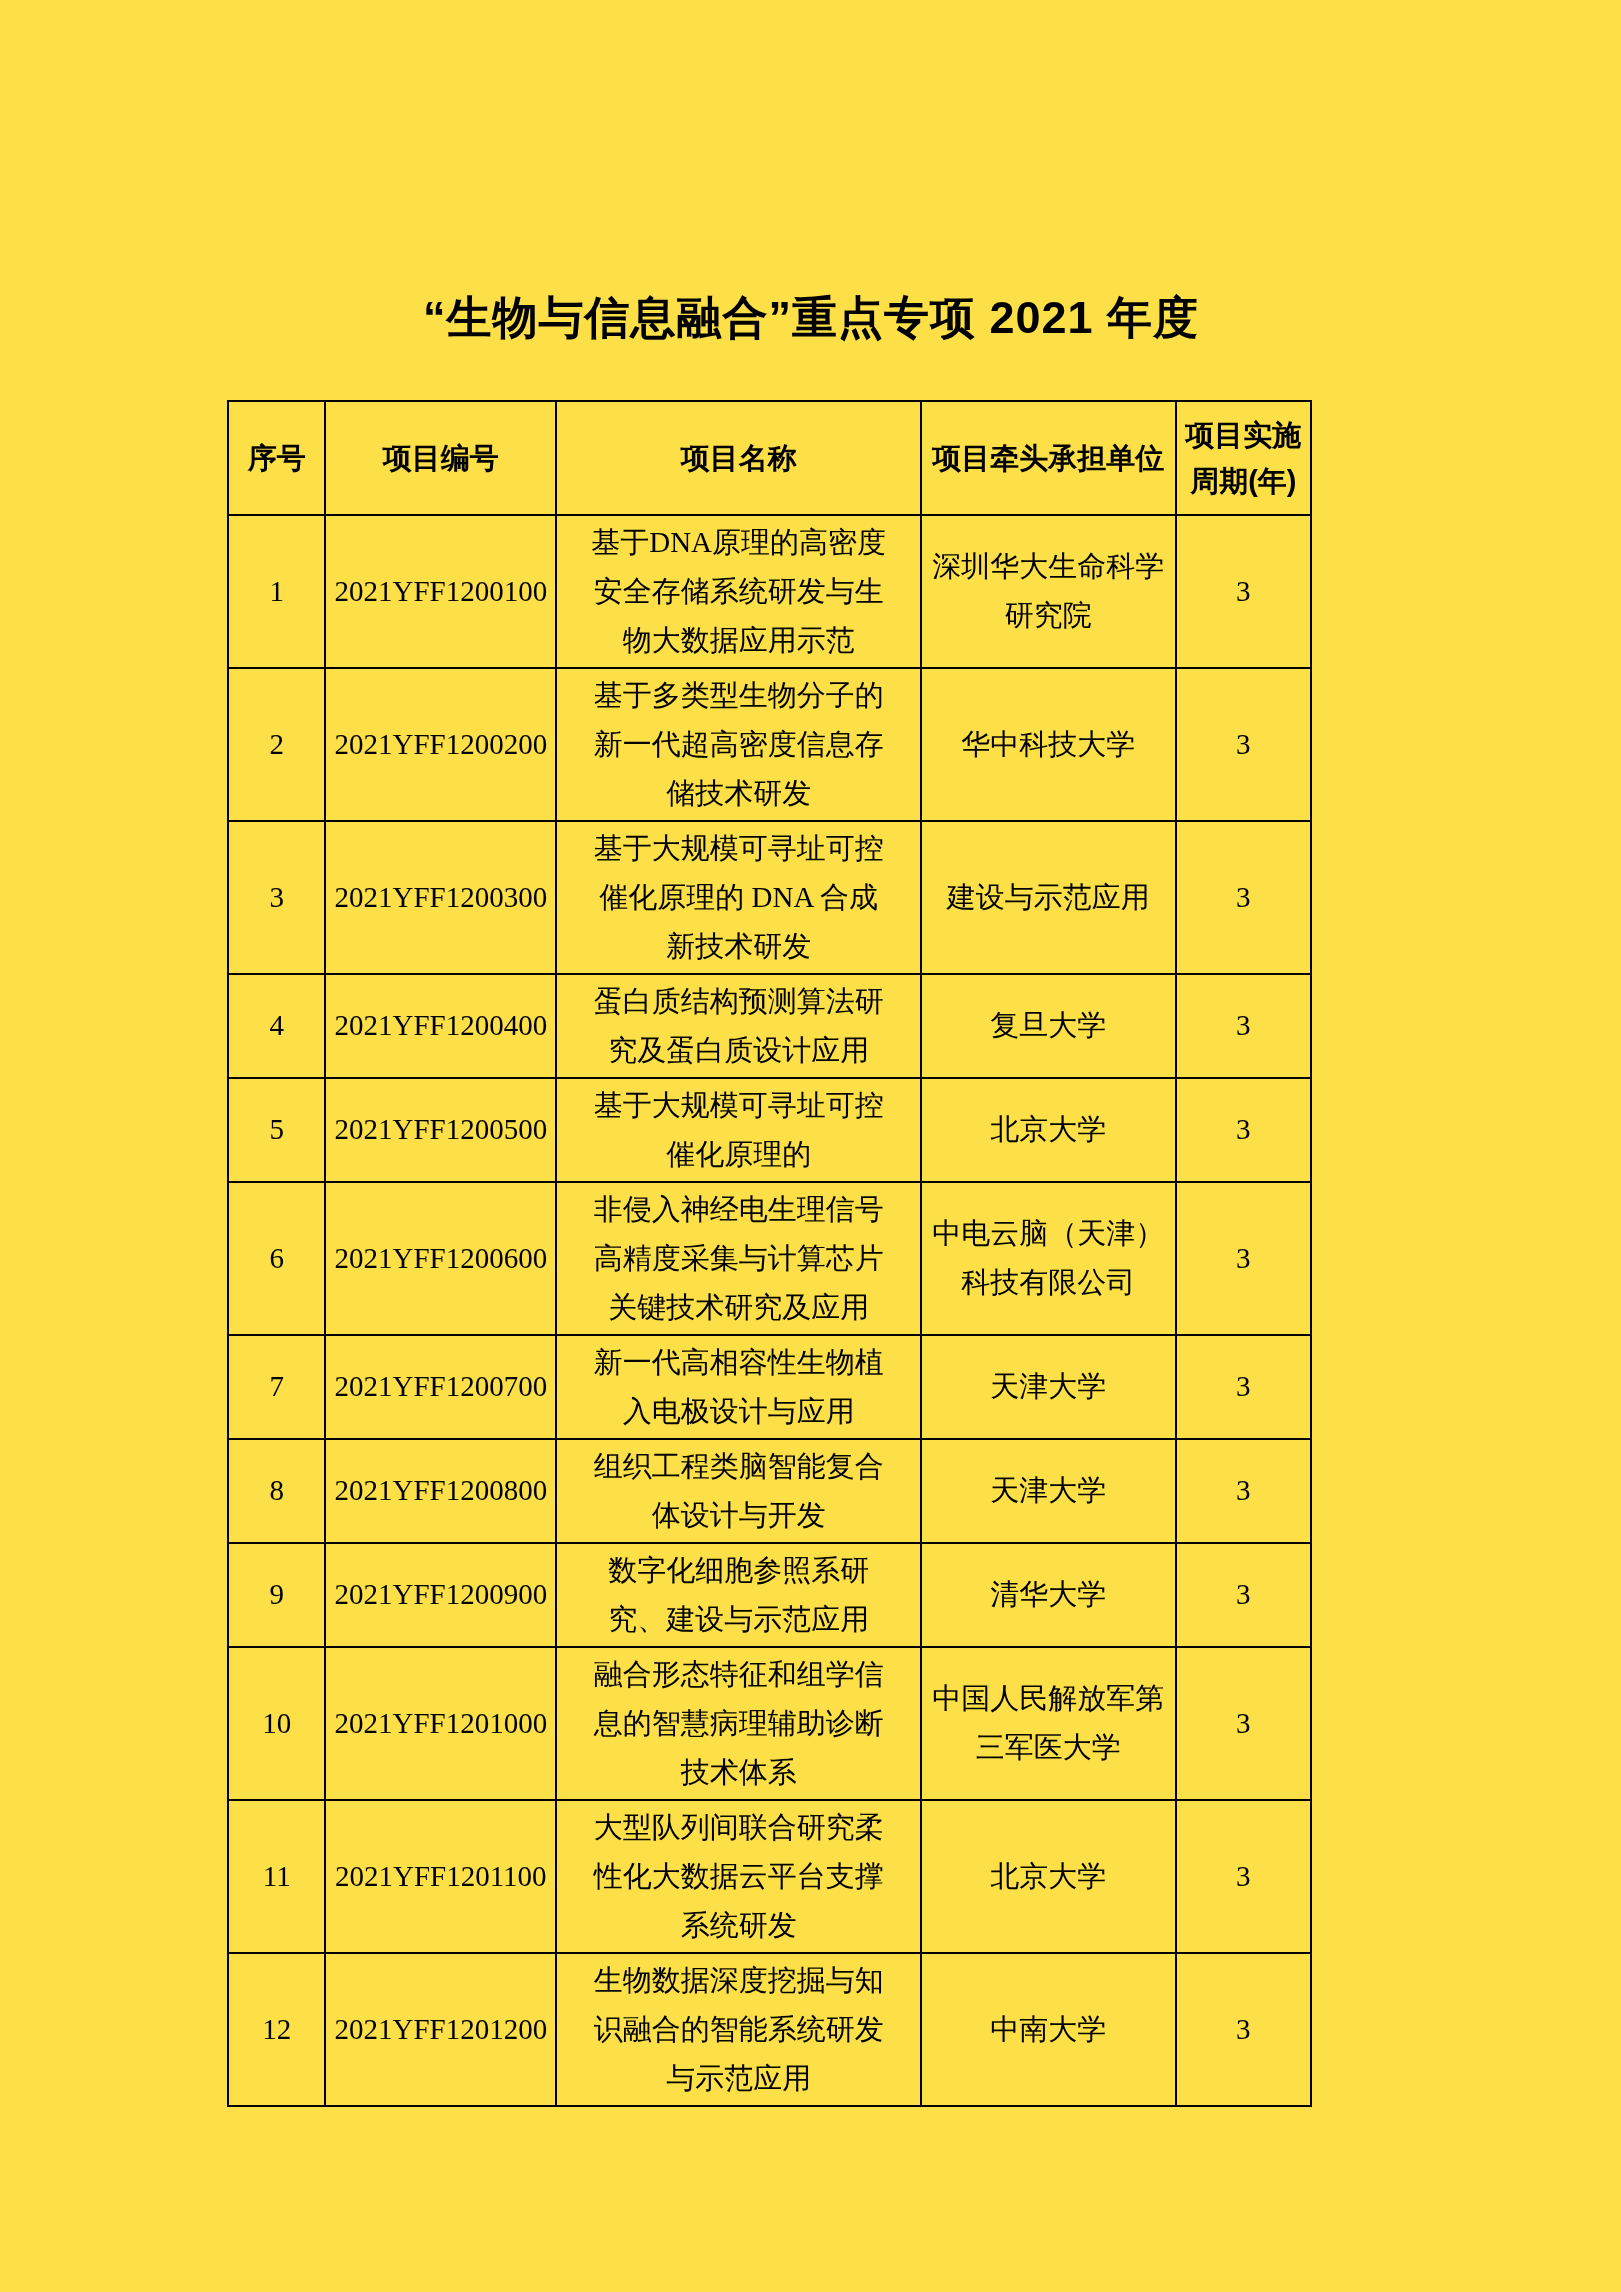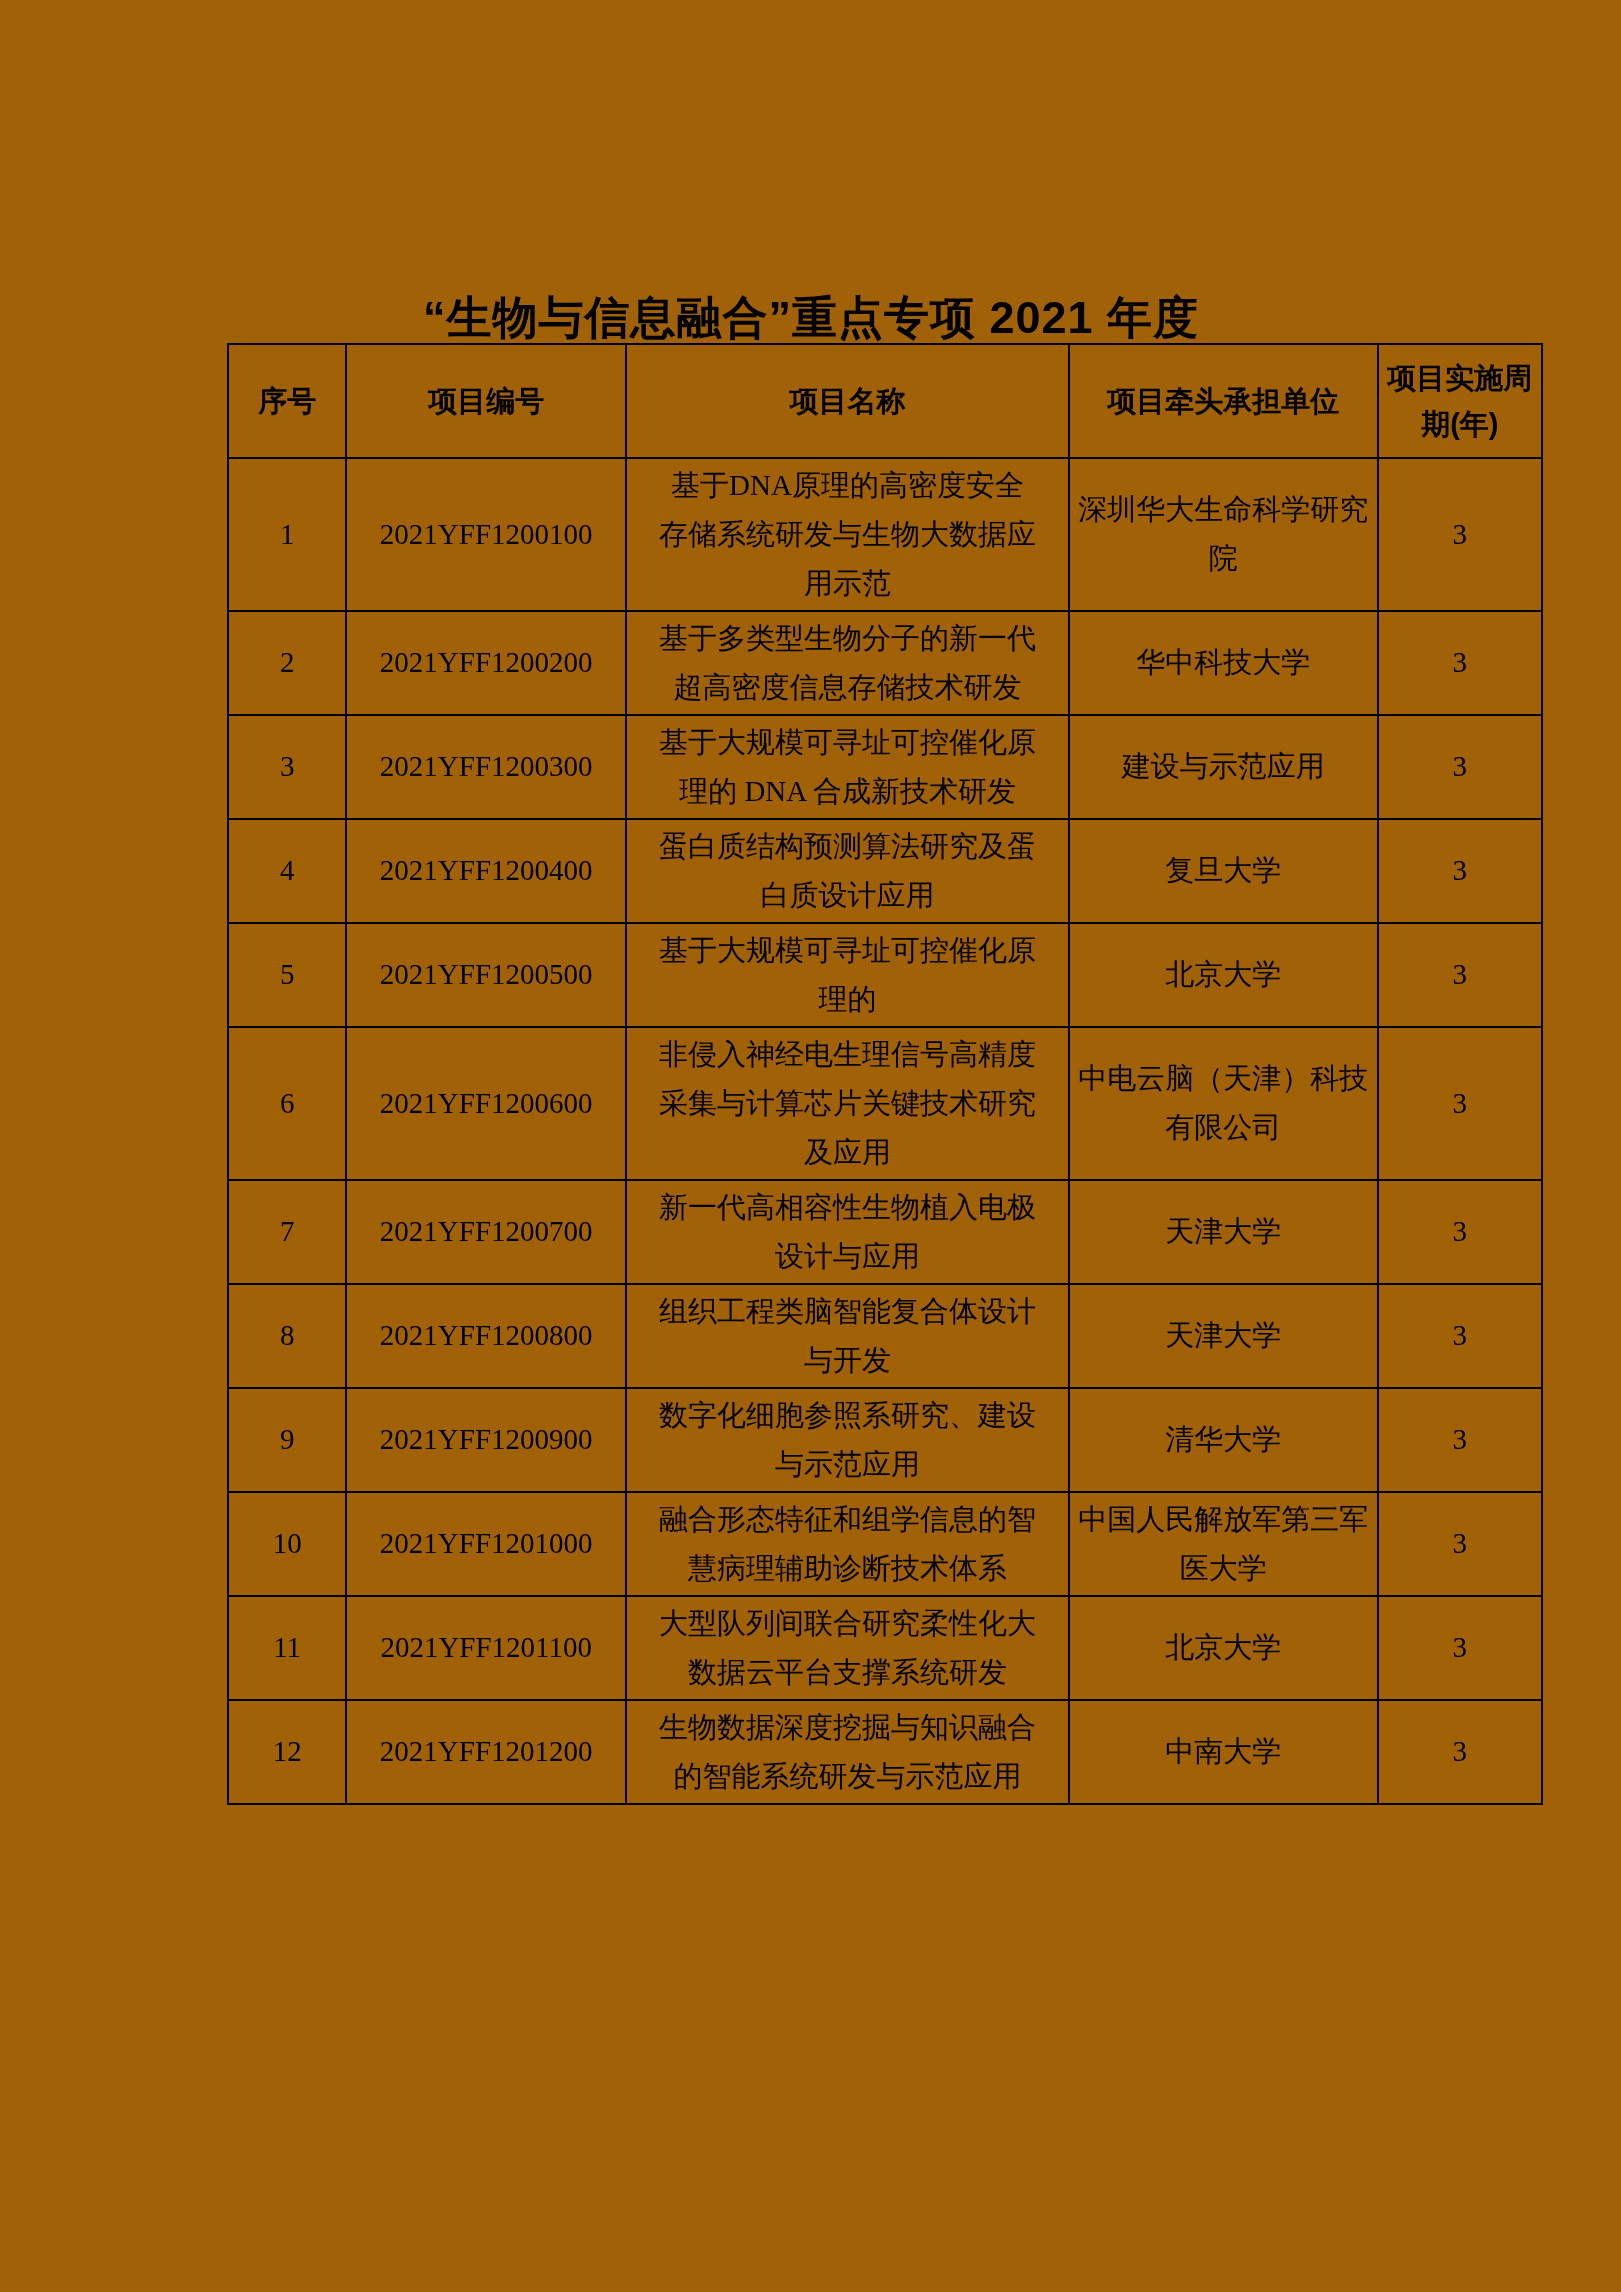--- a/index.html
+++ b/index.html
@@ -4,21 +4,21 @@
 <style>
   html, body {
     margin: 0;
     padding: 0;
     background: #ffffff;
   }
   .page {
     position: relative;
     width: 1621px;
     height: 2293px;
-    background: #a16207;
+    background: #fde047;
     overflow: hidden;
     font-family: "Liberation Serif", "DejaVu Serif", serif;
     color: #000000;
   }
   .title-block {
     padding-top: 292px;
     margin-left: 227px;
     width: 1168px;
     text-align: center;
   }
@@ -28,21 +28,22 @@
     font-size: 45px;
     line-height: 51px;
     letter-spacing: 1px;
     white-space: nowrap;
   }
   .title-line + .title-line {
     margin-top: 37px;
   }
   table.doc-table {
     margin-left: 227px;
-    width: 1316px;
+    margin-top: 57px;
+    width: 1085px;
     border-collapse: collapse;
     table-layout: fixed;
     border: 2.9px solid #000;
   }
   .doc-table col.c-no   { width: 9.0%; }
   .doc-table col.c-code { width: 21.3%; }
   .doc-table col.c-name { width: 33.7%; }
   .doc-table col.c-org  { width: 23.5%; }
   .doc-table col.c-yrs  { width: 12.5%; }
   .doc-table th, .doc-table td {

